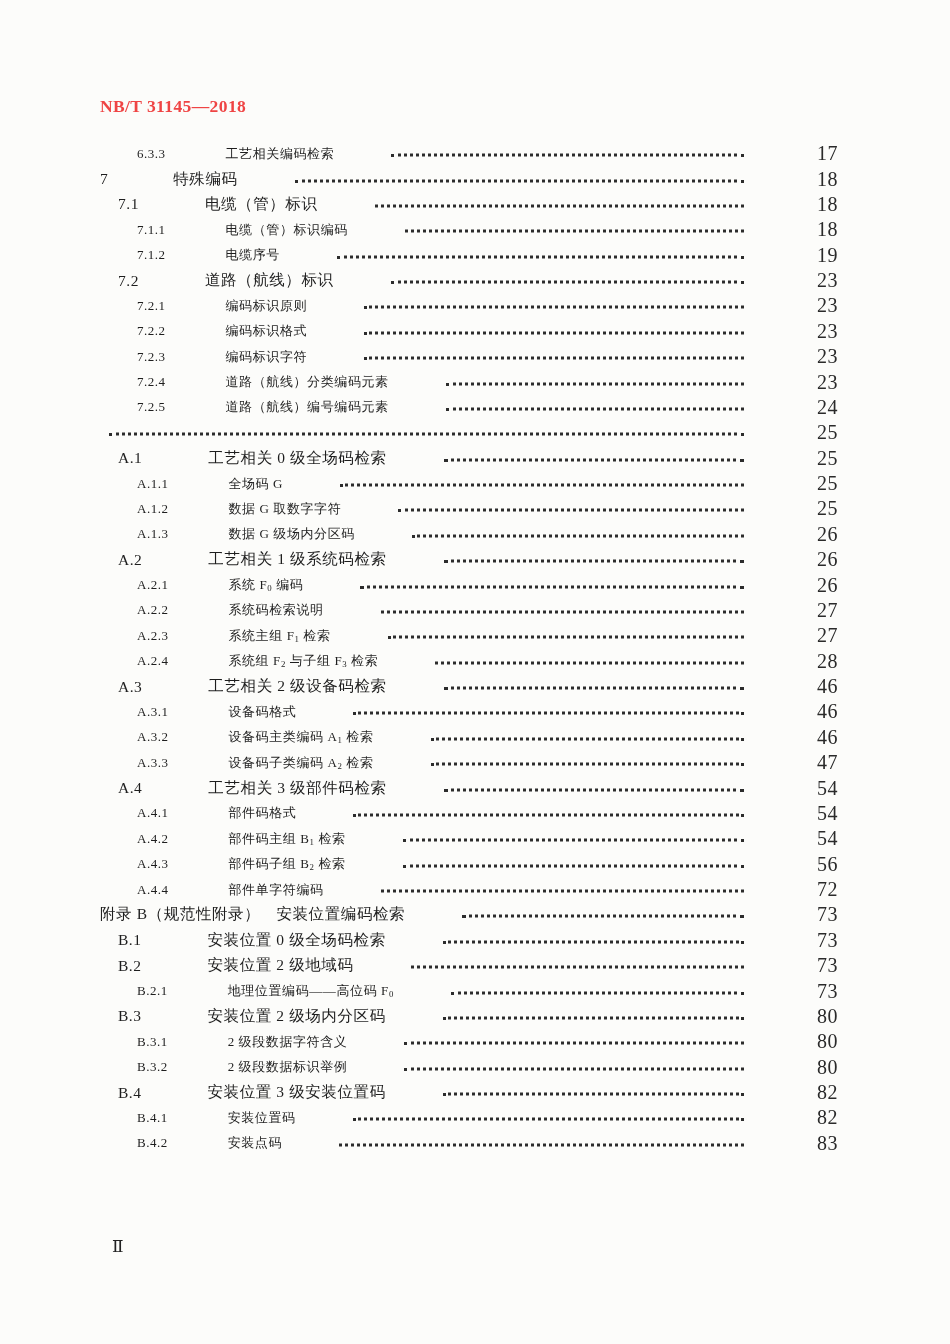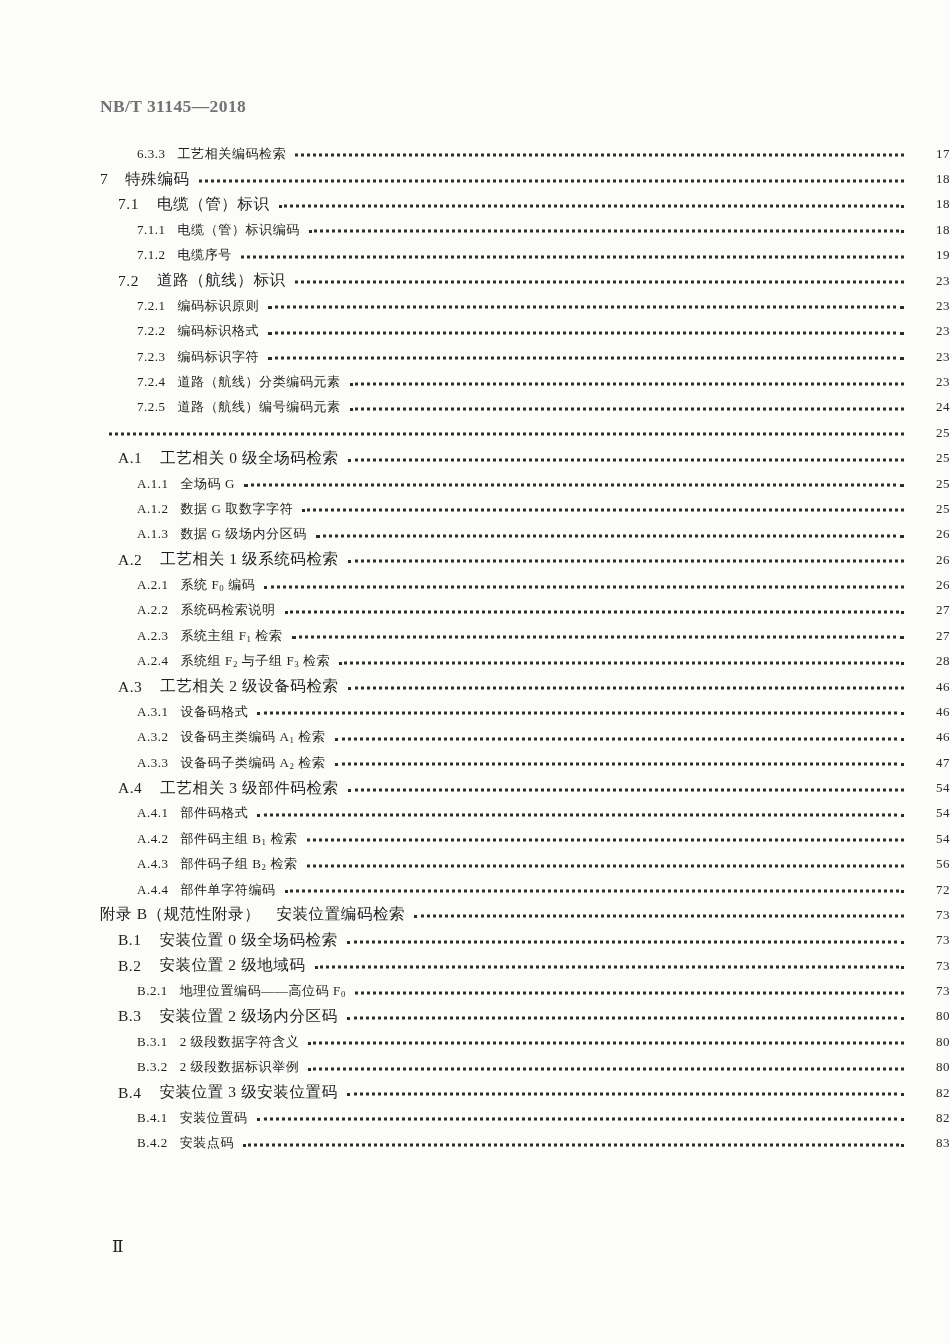--- a/index.html
+++ b/index.html
@@ -15,34 +15,36 @@
     color: #1e1e1e;
     overflow: hidden;
   }
   .page-header {
     position: absolute;
     left: 100px;
     top: 96px;
     font-size: 17.5px;
     font-weight: bold;
     letter-spacing: 0.4px;
-    color: #737373;
+    color: #ef4444;
     white-space: nowrap;
   }
   .toc {
     position: absolute;
     left: 0;
     top: 141px;
     width: 950px;
   }
   .row {
     display: flex;
     align-items: center;
     height: 25.38px;
+    padding-right: 112px;
     white-space: nowrap;
+    gap: 48px;
   }
   .row .num {
     flex: 0 0 auto;
     letter-spacing: 0.5px;
   }
   .row .title {
     flex: 0 0 auto;
     letter-spacing: 0.6px;
   }
   .row sub {
@@ -62,21 +64,21 @@
     height: 0;
     align-self: center;
     border-top: 3px dotted #2c2c2c;
     margin: 0 10px 0 9px;
     transform: translateY(1.5px);
   }
   .pg {
     flex: 0 0 auto;
     width: 36px;
     text-align: right;
-    font-size: 13px;
+    font-size: 20px;
     letter-spacing: 0.5px;
     color: #2a2a2a;
   }
   .page-footer {
     position: absolute;
     left: 112px;
     top: 1236px;
     font-size: 17px;
     color: #222;
   }

